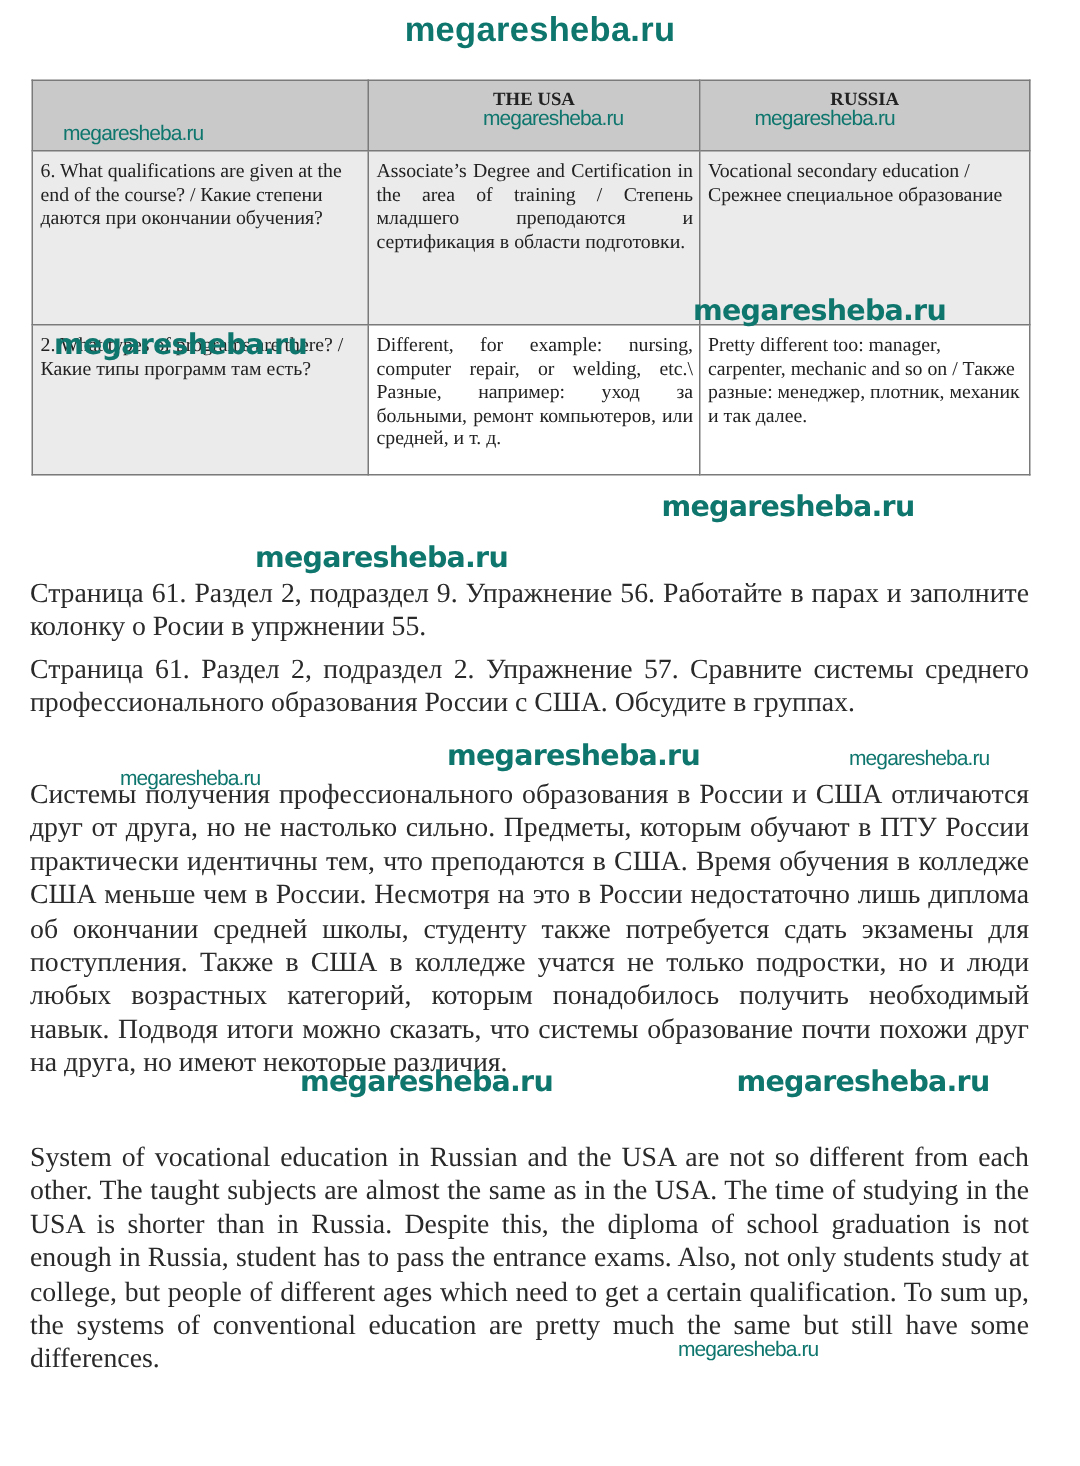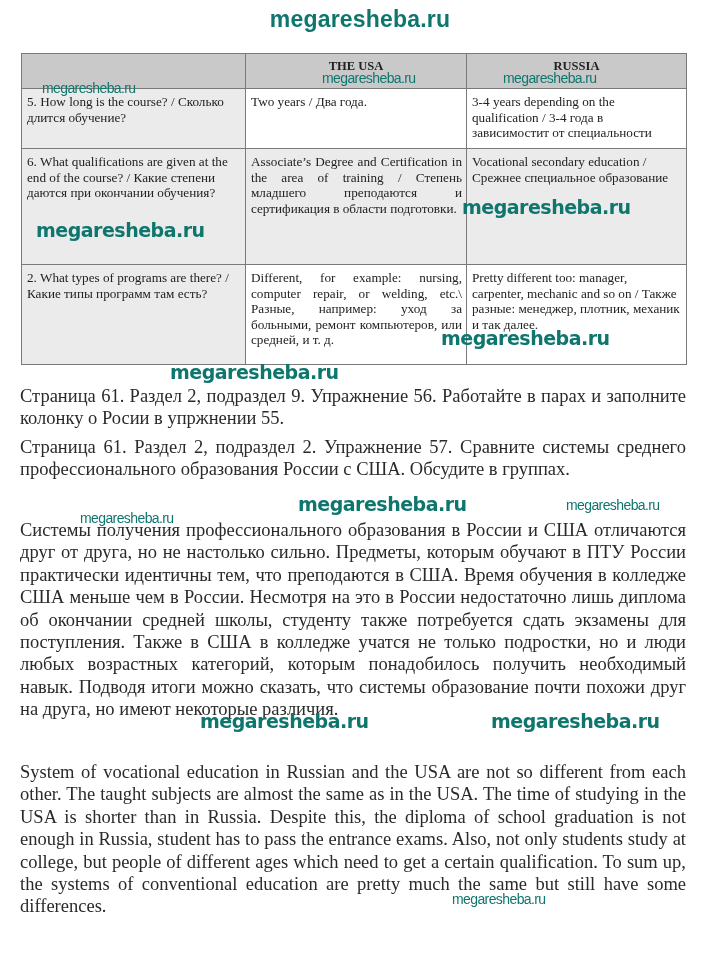--- a/index.html
+++ b/index.html
@@ -3,44 +3,39 @@
   <meta charset="utf-8">
   <style>
     html, body { margin: 0; padding: 0; background: #ffffff; }
     body { width: 720px; height: 977px; position: relative; overflow: hidden; font-family: "Liberation Serif", serif; color: #222; }
     .wm { position: absolute; font-family: "Liberation Sans", sans-serif; color: #0f766e; white-space: nowrap; z-index: 5; }
     .wm-big { font-weight: bold; font-size: 23px; letter-spacing: 0.2px; }
     .wm-bold { font-weight: bold; font-size: 19px; font-family: "DejaVu Sans", sans-serif; letter-spacing: -0.5px; }
     .wm-small { font-size: 14px; letter-spacing: -0.6px; }
     table.cmp { position: absolute; left: 21px; top: 53px; width: 666px; border-collapse: collapse; font-size: 13.2px; line-height: 15.5px; }
     table.cmp td, table.cmp th { border: 1px solid #7a7a7a; vertical-align: top; padding: 5px 4px 4px 5px; }
-    table.cmp th { background: #c9c9c9; font-weight: bold; text-align: center; height: 25px; padding: 5px 4px 4px 4px; font-size: 12.5px; }
+    table.cmp th { background: #c9c9c9; font-weight: bold; text-align: center; height: 25px; padding: 5px 4px 16px 4px; font-size: 12.5px; }
     .c1 { width: 215px; }
     .c2 { width: 212px; }
     .gray { background: #ebebeb; }
     .white { background: #ffffff; }
     .just { text-align: justify; text-align-last: left; }
     .para { position: absolute; left: 20px; width: 666px; font-size: 18.5px; line-height: 22.4px; text-align: justify; color: #2a2a2a; }
   </style>
 </head>
 <body>
 
 <div class="wm wm-big" style="left:0; width:720px; text-align:center; top:6px;">megaresheba.ru</div>
 
 <table class="cmp">
   <tbody>
       <tr>
     <th class="c1"></th>
     <th class="c2">THE USA</th>
     <th>RUSSIA</th>
-  </tr>
-  <tr style="height:60px;">
-    <td class="gray">5. How long is the course? / Сколько длится обучение?</td>
-    <td class="white">Two years / Два года.</td>
-    <td class="white">3-4 years depending on the qualification / 3-4 года в зависимостит от специальности</td>
   </tr>
   <tr style="height:116px;">
     <td class="gray">6. What qualifications are given at the end of the course? / Какие степени даются при окончании обучения?</td>
     <td class="gray just">Associate’s Degree and Certification in the area of training / Степень младшего преподаются и сертификация в области подготовки.</td>
     <td class="gray">Vocational secondary education / Срежнее специальное образование</td>
   </tr>
   <tr style="height:100px;">
     <td class="gray">2. What types of programs are there? / Какие типы программ там есть?</td>
     <td class="white just">Different, for example: nursing, computer repair, or welding, etc.\ Разные, например: уход за больными, ремонт компьютеров, или средней, и т. д.</td>
     <td class="white">Pretty different too: manager, carpenter, mechanic and so on / Также разные: менеджер, плотник, механик и так далее.</td>

